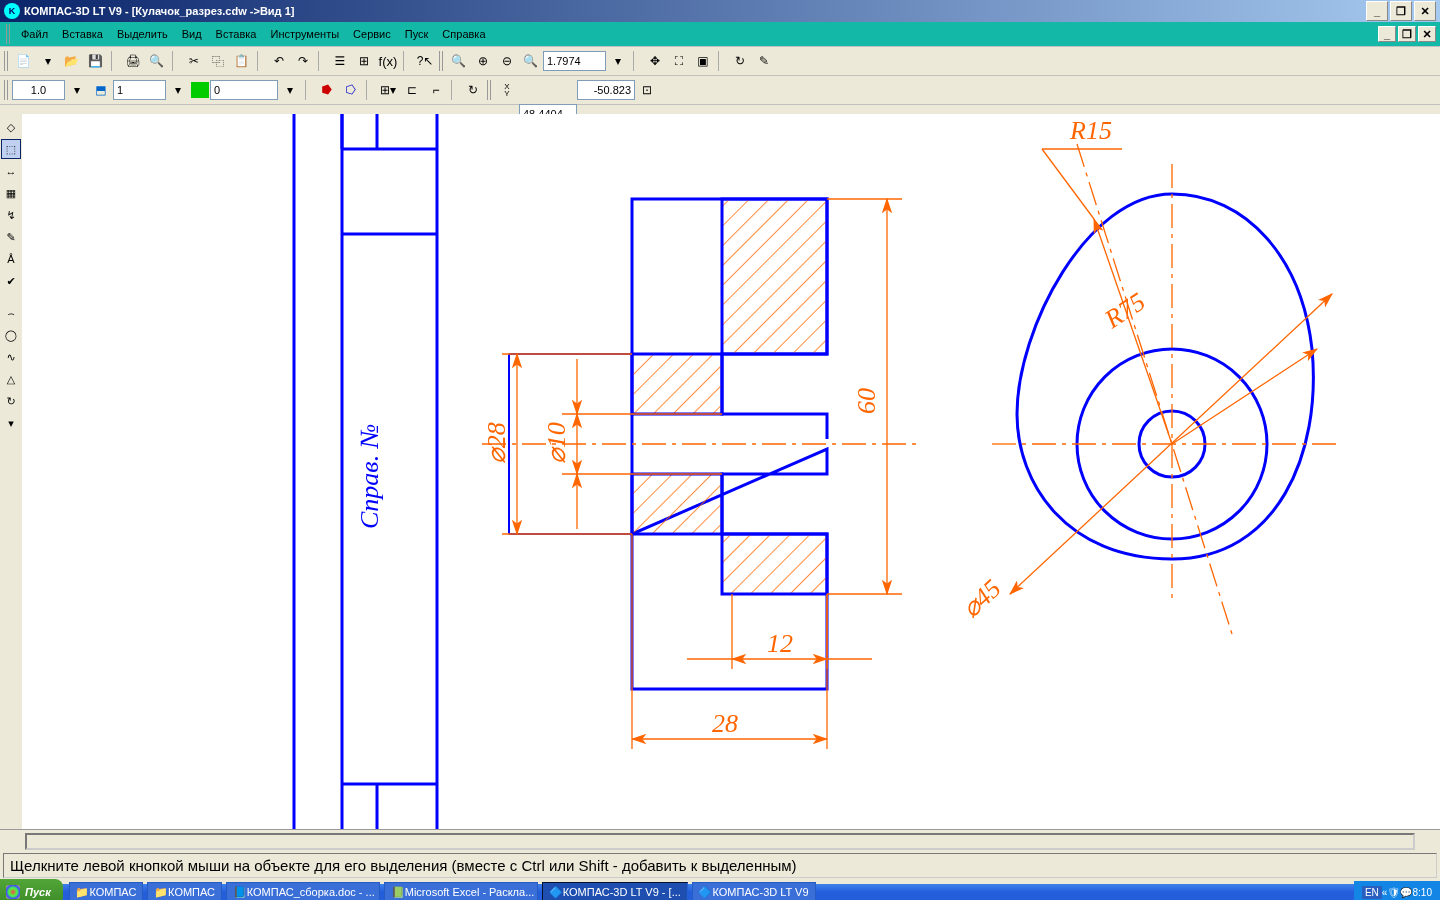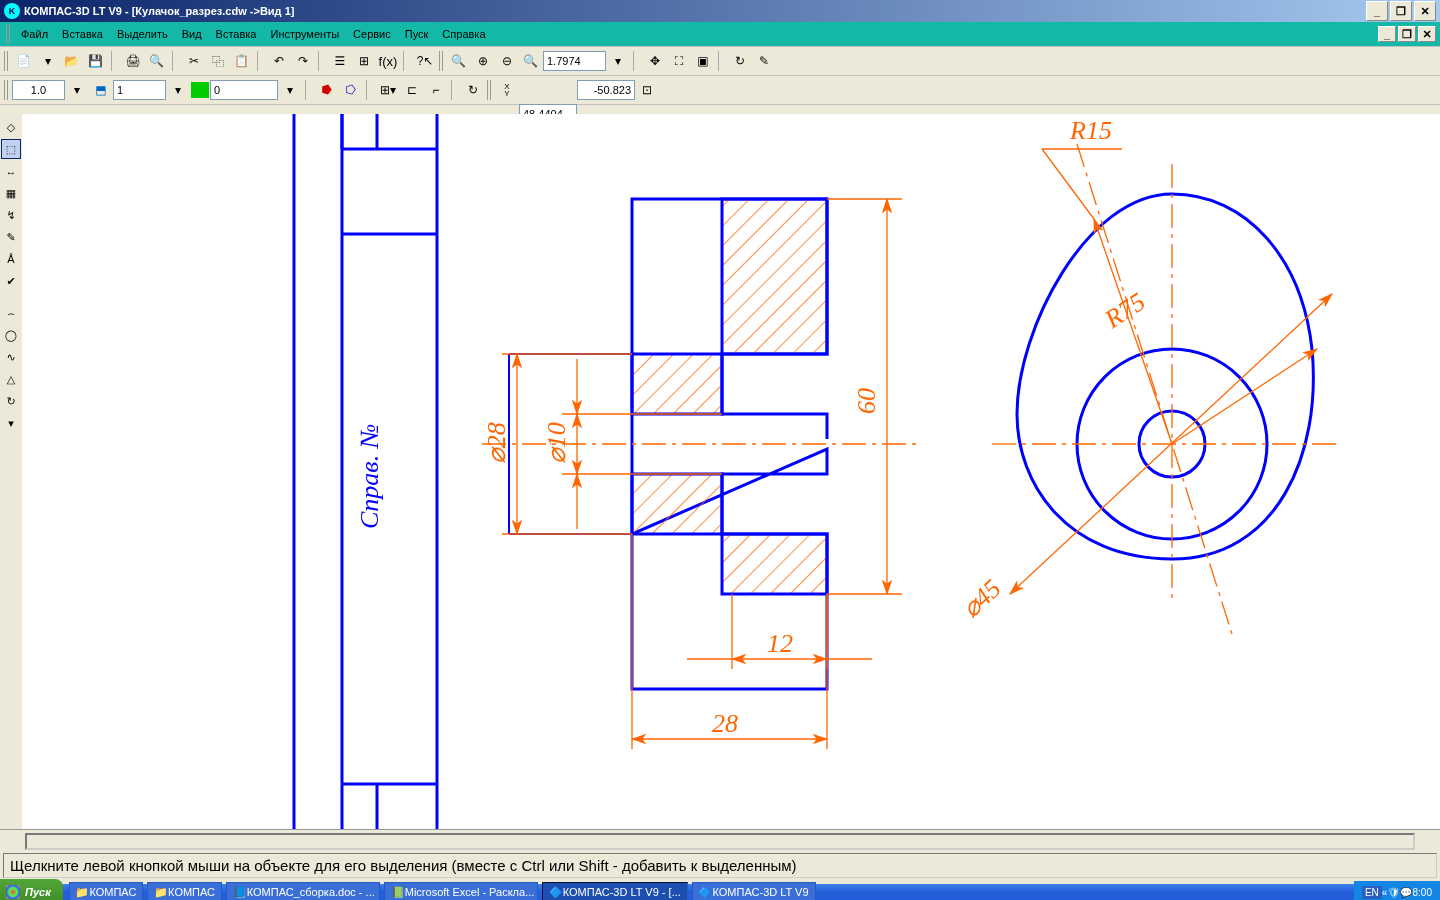--- a/index.html
+++ b/index.html
@@ -266,15 +266,15 @@
   <div class="taskbtn">📁 <span>КОМПАС</span></div>
   <div class="taskbtn">📘 <span>КОМПАС_сборка.doc - ...</span></div>
   <div class="taskbtn">📗 <span>Microsoft Excel - Раскла...</span></div>
   <div class="taskbtn active">🔷 <span>КОМПАС-3D LT V9 - [...</span></div>
   <div class="taskbtn">🔷 <span>КОМПАС-3D LT V9</span></div>
   <div class="tray">
     <span style="background:#2a5fc0;padding:1px 3px">EN</span>
     <span>«</span>
     <span>🛡</span>
     <span>💬</span>
-    <span>8:00</span>
+    <span>8:10</span>
   </div>
 </div>
 
 </body></html>

